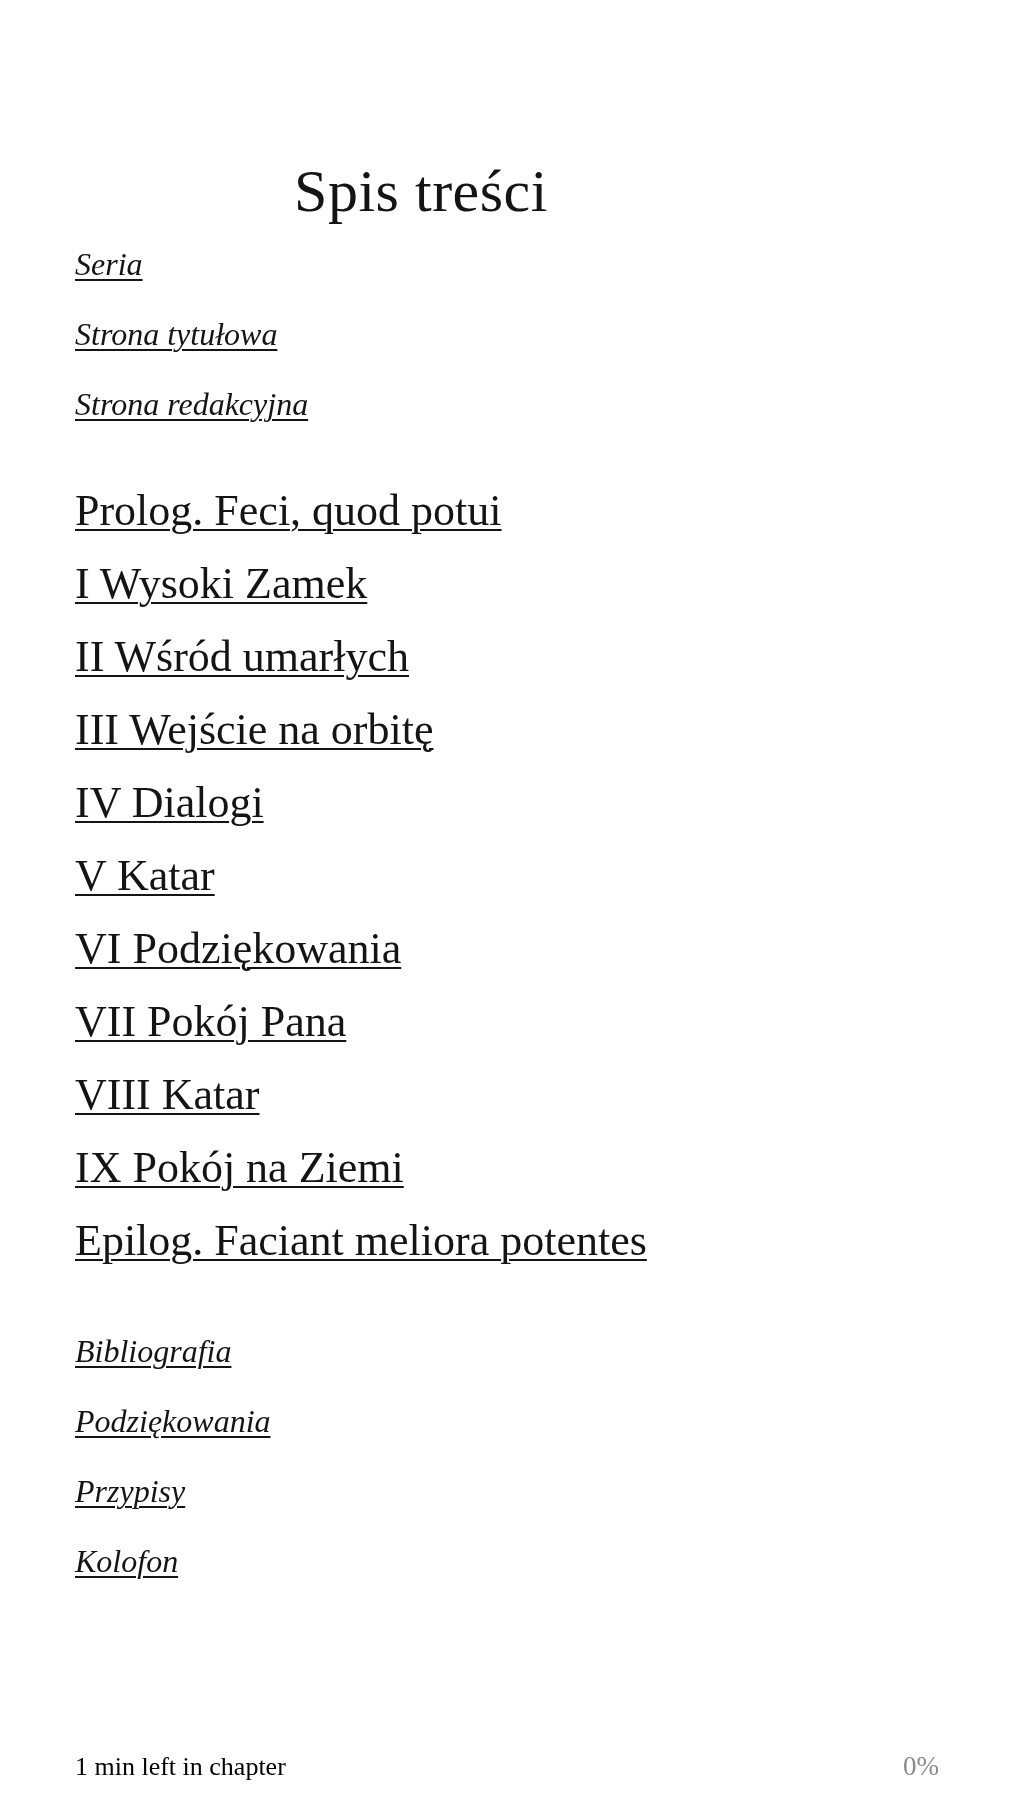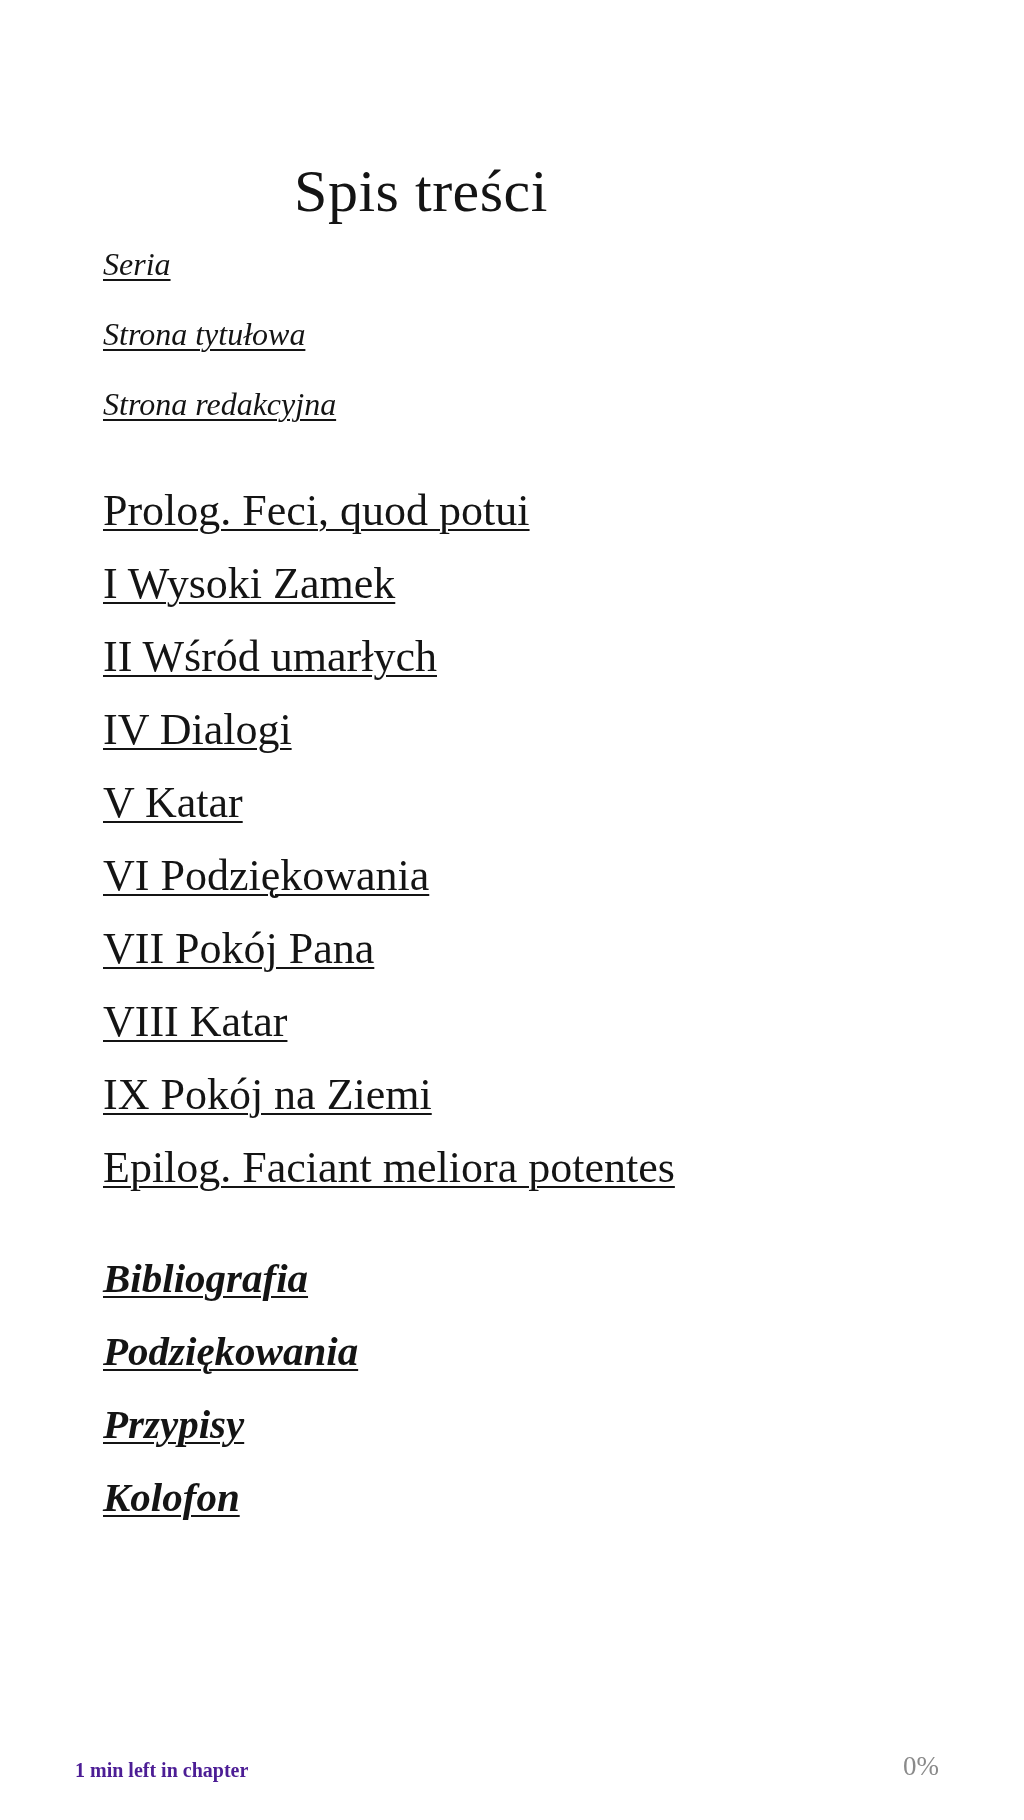--- a/index.html
+++ b/index.html
@@ -64,55 +64,52 @@
   }
 
   .toc-link {
     display: inline;
     color: #141414;
     text-decoration: underline;
     text-decoration-thickness: 1.5px;
     text-underline-offset: 4px;
     font-size: 33px;
     cursor: pointer;
-    margin-left: 28px;
   }
 
   .toc-link.front {
     font-style: italic;
     font-size: 32px;
   }
 
   .toc-link.back {
     font-style: italic;
-    font-size: 41px;
-    font-weight: bold;
+    font-size: 32px;
   }
 
   .toc-link.body {
     font-style: normal;
     font-size: 44px;
   }
 
   .footer {
     position: absolute;
     left: 0;
     bottom: 0;
     width: 1024px;
     height: 110px;
   }
 
   .footer-left {
     position: absolute;
     left: 75px;
     bottom: 38px;
-    font-size: 20px;
-    color: #4c1d95;
+    font-size: 26px;
+    color: #000000;
     font-family: "Liberation Serif", "DejaVu Serif", serif;
-    font-weight: bold;
   }
 
   .footer-right {
     position: absolute;
     right: 85px;
     bottom: 38px;
     font-size: 27px;
     color: #8a8a8a;
     font-family: "Liberation Serif", "DejaVu Serif", serif;
   }
@@ -140,20 +137,23 @@
 
     <ul class="toc-group">
       <li class="toc-entry">
         <a class="toc-link body" href="#">Prolog. Feci, quod potui</a>
       </li>
       <li class="toc-entry">
         <a class="toc-link body" href="#">I Wysoki Zamek</a>
       </li>
       <li class="toc-entry">
         <a class="toc-link body" href="#">II Wśród umarłych</a>
+      </li>
+      <li class="toc-entry">
+        <a class="toc-link body" href="#">III Wejście na orbitę</a>
       </li>
       <li class="toc-entry">
         <a class="toc-link body" href="#">IV Dialogi</a>
       </li>
       <li class="toc-entry">
         <a class="toc-link body" href="#">V Katar</a>
       </li>
       <li class="toc-entry">
         <a class="toc-link body" href="#">VI Podziękowania</a>
       </li>

